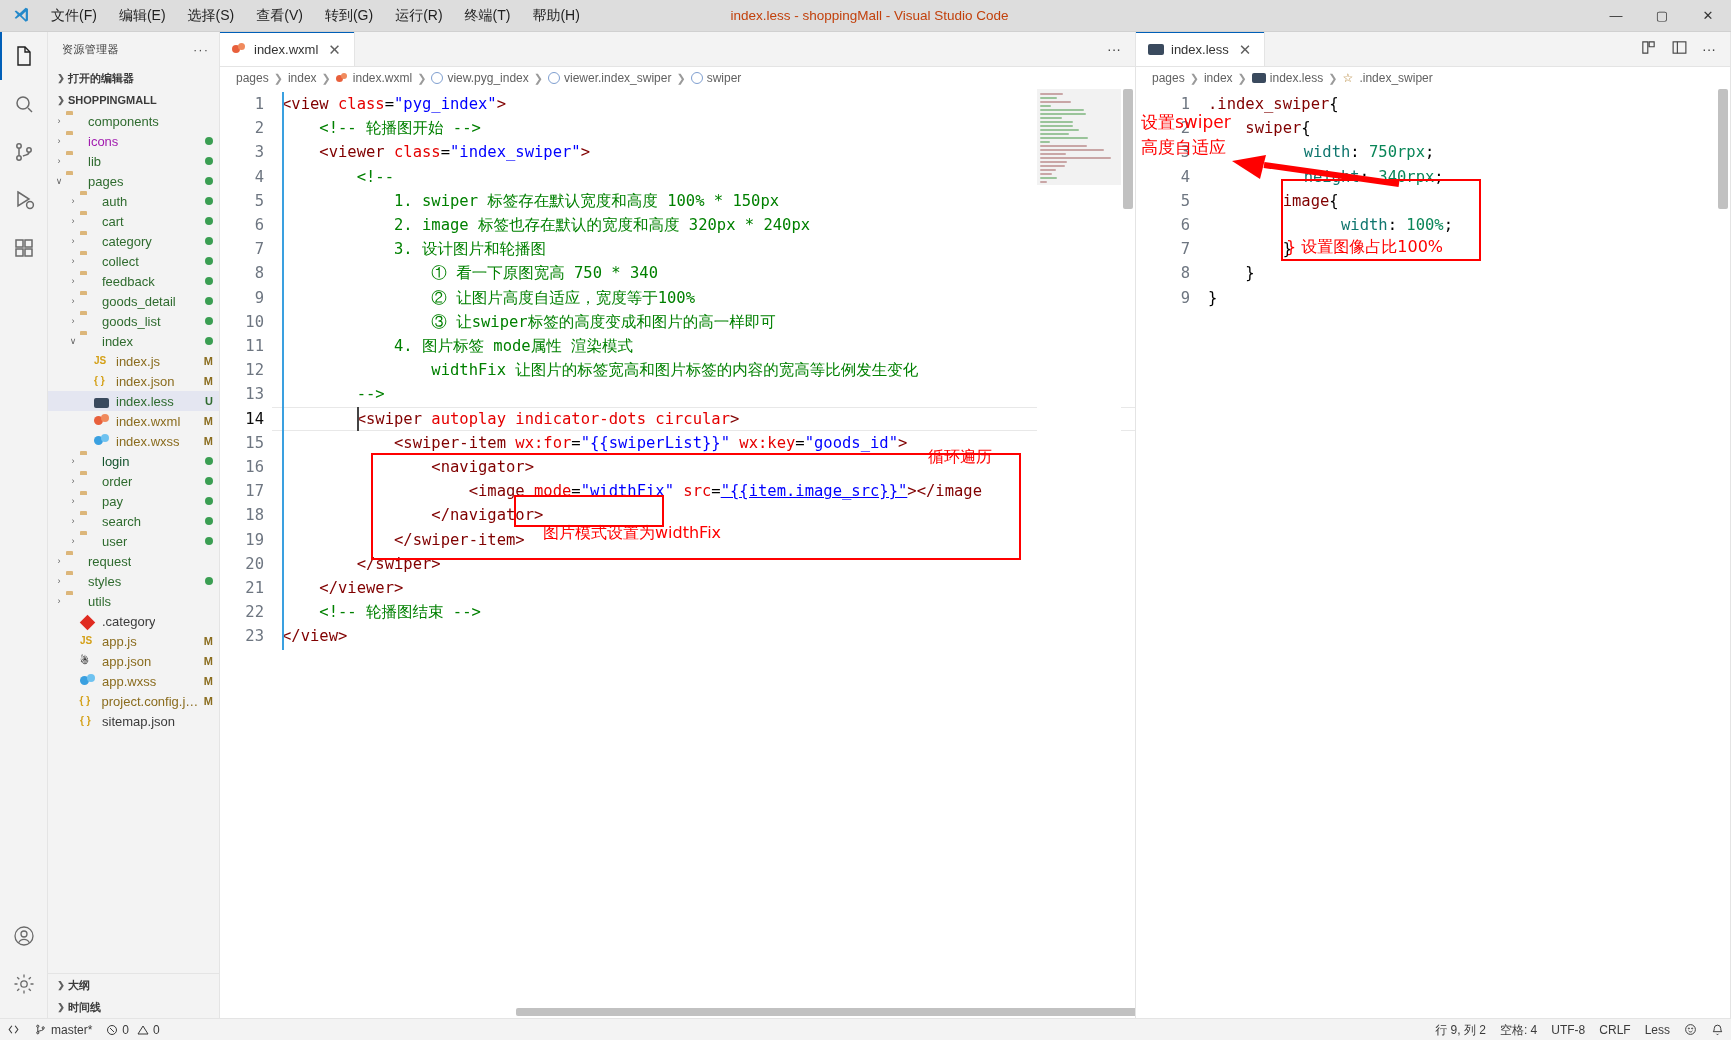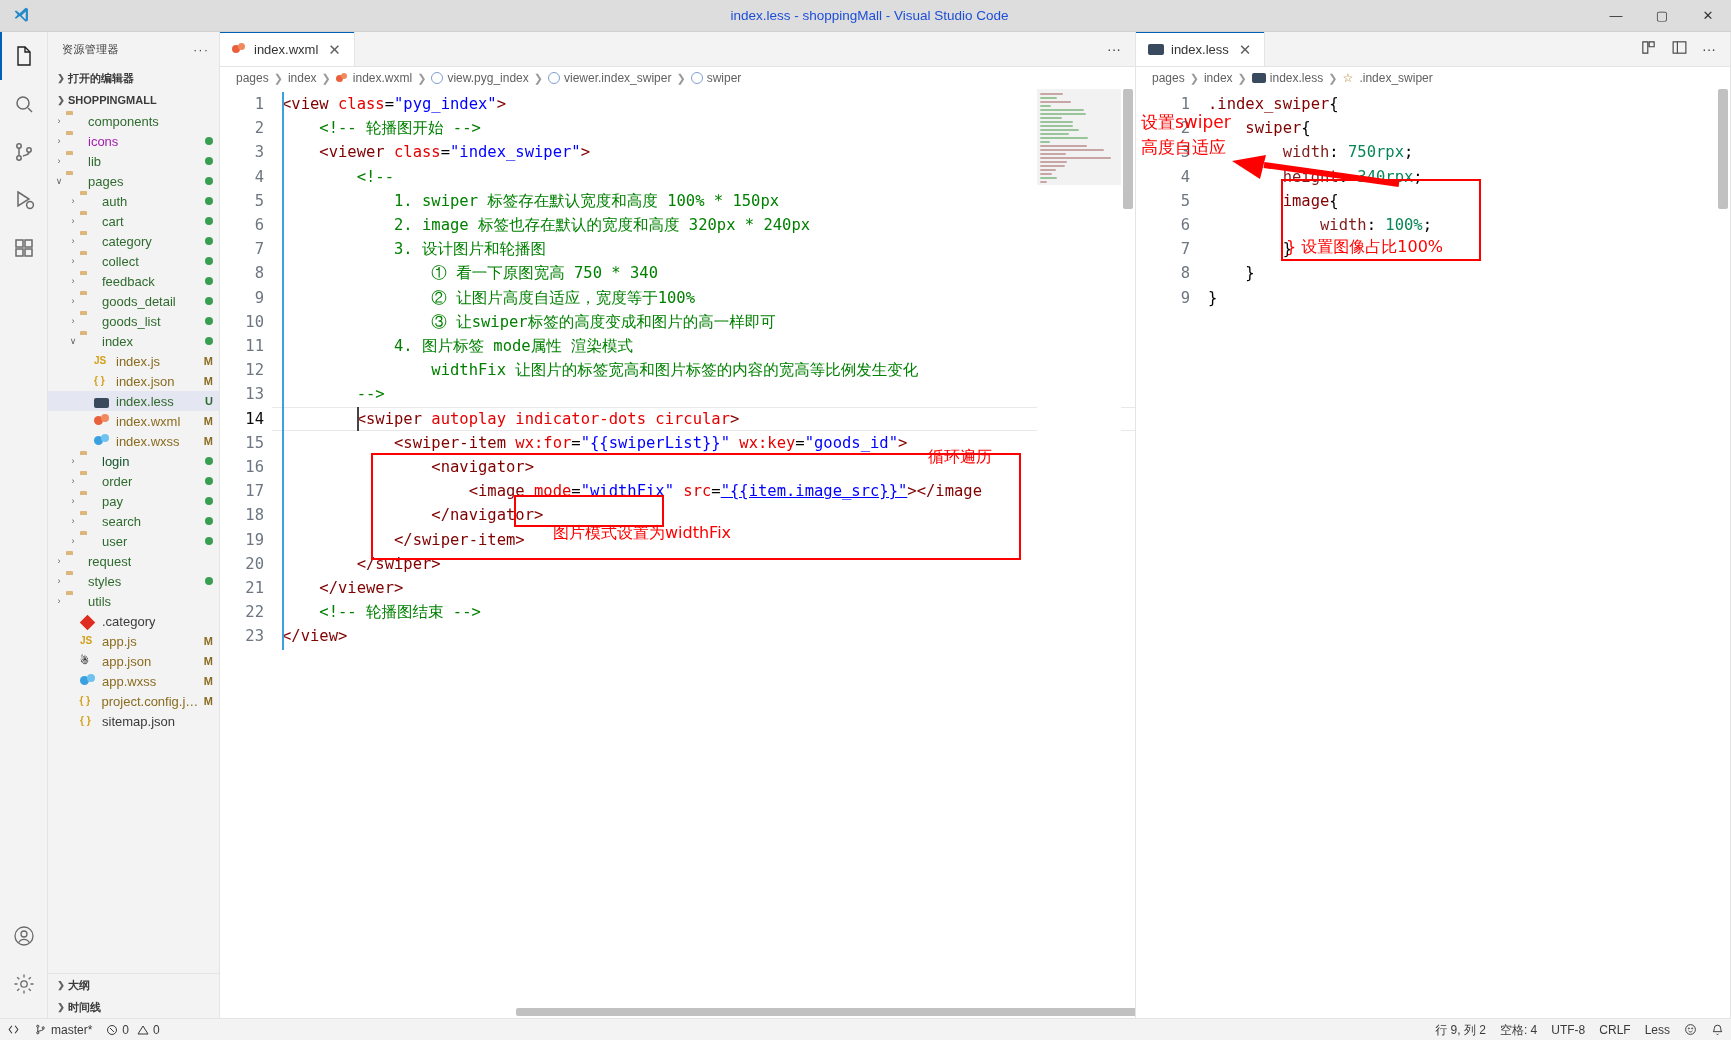--- a/index.html
+++ b/index.html
@@ -7,21 +7,21 @@
     font-family:"Liberation Sans", sans-serif; background:#ffffff; }
 
   
   .titlebar{ height:32px; background:#dddddd; display:flex; align-items:center;
     border-bottom:1px solid #d0d0d0; position:relative; }
   .vs-logo{ width:40px; display:flex; align-items:center; justify-content:center; }
   .vs-logo svg{ width:19px; height:19px; }
   .menu{ display:flex; align-items:center; gap:0px; }
   .menu-item{ padding:4px 11px; font-size:14px; color:#1f1f1f; cursor:default; white-space:nowrap; }
   .win-title{ position:absolute; left:8px; right:0; text-align:center; font-size:13.5px;
-    color:#1d4ed8; pointer-events:none; }
+    color:#c2410c; pointer-events:none; }
   .win-btns{ margin-left:auto; display:flex; height:32px; z-index:2; }
   .win-btn{ width:46px; display:flex; align-items:center; justify-content:center;
     font-size:13px; color:#333; }
 
   
   .body{ display:flex; height:calc(1040px - 32px - 22px); }
 
   
   .activitybar{ width:48px; background:#f3f3f3; border-right:1px solid #e4e4e4;
      display:flex; flex-direction:column; align-items:center; }
@@ -93,21 +93,21 @@
 
   
   .t-tag{ color:#800000; }
   .t-angle{ color:#800000; }
   .t-attr{ color:#e50000; }
   .t-str{ color:#0000ff; }
   .t-eq{ color:#000000; }
   .t-comment{ color:#008000; }
   .t-plain{ color:#000000; }
   .t-sel{ color:#800000; }
-  .t-prop{ color:#7f1d1d; }
+  .t-prop{ color:#0f766e;margin-left:21px; }
   .t-num{ color:#098658; }
   .t-brace{ color:#000000; }
   .t-link{ color:#0000ff; text-decoration:underline; }
 
   .cur-line-border{ position:absolute; left:52px; right:0; height:24px;
      border-top:1px solid #e8e8e8; border-bottom:1px solid #e8e8e8; }
   .cursor-bar{ position:absolute; width:2px; background:#005fb8; }
 
   
   .minimap{ position:absolute; top:0; right:14px; width:84px; bottom:0; background:#fff; }
@@ -135,20 +135,30 @@
      line-height:22px; white-space:nowrap; }
 </style>
 </head>
 <body>
 
 <div class="titlebar">
   <div class="vs-logo">
     <svg viewBox="0 0 24 24">
         <path fill="#2489ca" d="M18.5 2.2 11 9.3 6.4 5.8 4.6 6.7l3.9 4.3-3.9 4.3 1.8.9 4.6-3.5 7.5 7.1 2.9-1.4V3.6l-2.9-1.4zM18.6 7v10l-5.2-5 5.2-5z"></path>
       </svg>
+  </div>
+  <div class="menu">
+    <div class="menu-item">文件(F)</div>
+    <div class="menu-item">编辑(E)</div>
+    <div class="menu-item">选择(S)</div>
+    <div class="menu-item">查看(V)</div>
+    <div class="menu-item">转到(G)</div>
+    <div class="menu-item">运行(R)</div>
+    <div class="menu-item">终端(T)</div>
+    <div class="menu-item">帮助(H)</div>
   </div>
   <div class="win-title">index.less - shoppingMall - Visual Studio Code</div>
   <div class="win-btns">
     <div class="win-btn">—</div>
     <div class="win-btn">▢</div>
     <div class="win-btn close">✕</div>
   </div>
 </div>
 
 <div class="body">
@@ -539,21 +549,21 @@
         <div class="vscroll">
             <div class="thumb" style="top: 0px; height: 120px;"></div>
           </div>
         <div class="hscroll">
           <div class="thumb" style="left:296px;width:710px;"></div>
         </div>
 
         <div class="anno-box" style="left:151px;top:364px;width:650px;height:107px;"></div>
         <div class="anno-box" style="left:294px;top:406px;width:150px;height:32px;"></div>
         <div class="anno-text" style="left:708px;top:358px;">循环遍历</div>
-        <div class="anno-text" style="left:333px;top:434px;">图片模式设置为widthFix</div>
+        <div class="anno-text" style="left:323px;top:434px;">图片模式设置为widthFix</div>
       </div>
     </div>
 
     <div class="editor-pane pane-right">
       <div class="tabs">
         <div class="tab active">
           <span style="display:inline-block;width:16px;height:11px;background:#3a4a5e;border-radius:2px;"></span>
           <span>index.less</span>
           <span class="close">✕</span>
         </div>

